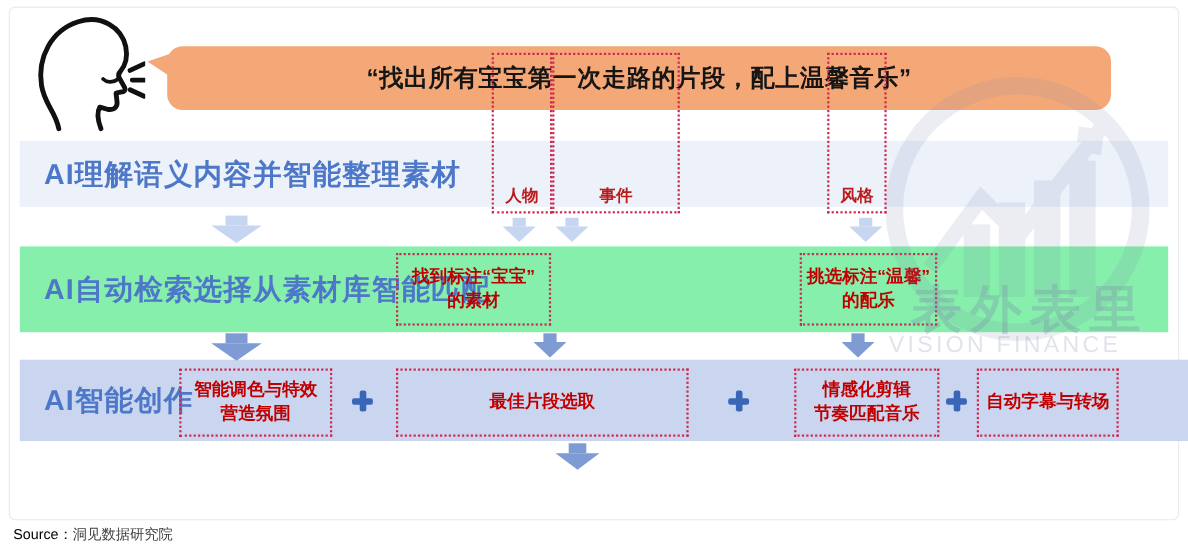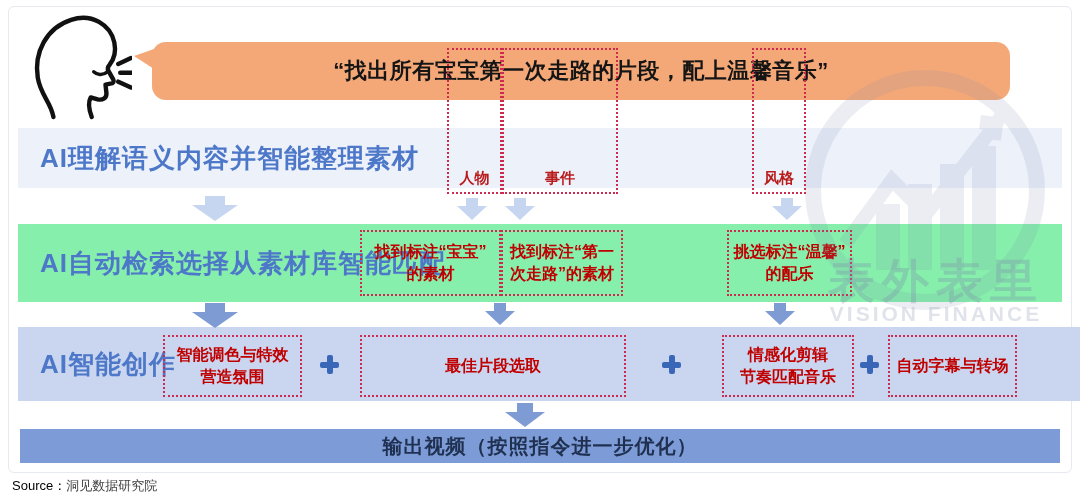--- a/index.html
+++ b/index.html
@@ -48,21 +48,21 @@
   .arrow.mid{color:#7E9BD4;}
   
   .plus{position:absolute;width:19px;height:19px;z-index:4;}
   .plus::before{content:"";position:absolute;left:0;top:6.5px;width:19px;height:6px;background:#3A66B8;border-radius:2px;}
   .plus::after{content:"";position:absolute;top:0;left:6.5px;height:19px;width:6px;background:#3A66B8;border-radius:2px;}
   
   .wm{position:absolute;z-index:6;pointer-events:none;}
   .wm-logo{left:790px;top:52px;opacity:.14;}
   .wm-cn{left:808px;top:250px;width:256px;text-align:center;font-size:47px;font-weight:bold;
     letter-spacing:7px;color:rgba(124,136,168,0.30);}
-  .wm-en{left:808px;top:302px;width:256px;text-align:center;font-size:21px;font-weight:bold;
+  .wm-en{left:808px;top:302px;width:256px;text-align:left;font-size:21px;font-weight:normal;
     letter-spacing:3px;color:rgba(124,136,168,0.24);}
   
   .source{position:absolute;left:12px;top:477px;font-size:13px;z-index:3;}
   .source .pre{color:#000000;}
   .source .name{color:#3f3f3f;}
 </style>
 </head>
 <body>
 
 <div class="stage">
@@ -114,24 +114,20 @@
       <div class="head"></div>
     </div>
 
   <div class="row row2">
     <span class="row-label">AI自动检索选择从素材库智能匹配</span>
   </div>
   <div class="dbox" style="left:360px;top:230px;width:137px;height:62px;">
     <span class="dbox-text">找到标注“宝宝”
 的素材</span>
   </div>
-  <div class="dbox" style="left:501px;top:230px;width:118px;height:62px;">
-    <span class="dbox-text">找到标注“第一
-次走路”的素材</span>
-  </div>
   <div class="dbox" style="left:727px;top:230px;width:121px;height:62px;">
     <span class="dbox-text">挑选标注“温馨”
 的配乐</span>
   </div>
 
   <div class="arrow lg mid" style="left:192px;top:303px;">
       <div class="stem"></div>
       <div class="head"></div>
     </div>
   <div class="arrow sm mid" style="left:485px;top:303px;">
@@ -162,23 +158,20 @@
   <div class="plus" style="left:860px;top:355px;"></div>
   <div class="dbox" style="left:888px;top:335px;width:125px;height:58px;">
     <span class="dbox-text">自动字幕与转场</span>
   </div>
 
   <div class="arrow md mid" style="left:505px;top:403px;">
       <div class="stem"></div>
       <div class="head"></div>
     </div>
 
-  <div class="outrow">
-    <span class="outrow-text">输出视频（按照指令进一步优化）</span>
-  </div>
 
   <svg class="wm wm-logo" width="280" height="280" viewBox="0 0 280 280">
     <g stroke="#7c88a8" fill="none">
       <circle cx="135" cy="138" r="112" stroke-width="16"></circle>
       <polyline points="55,192 102,128 136,162 206,72" stroke-width="14"></polyline>
       <path d="M206 72 L212 62 M206 72 L190 70 M206 72 L204 88" stroke-width="14"></path>
     </g>
     <g fill="#7c88a8">
       <rect x="86" y="152" width="24" height="66"></rect>
       <rect x="118" y="132" width="24" height="86"></rect>

